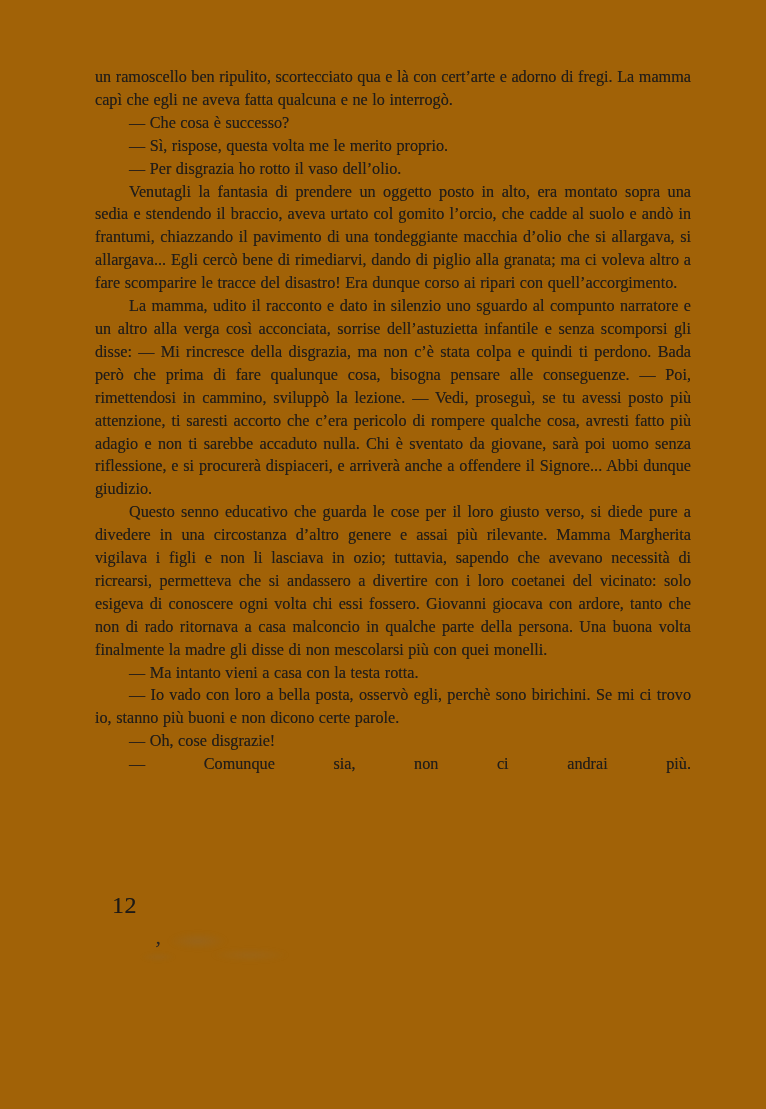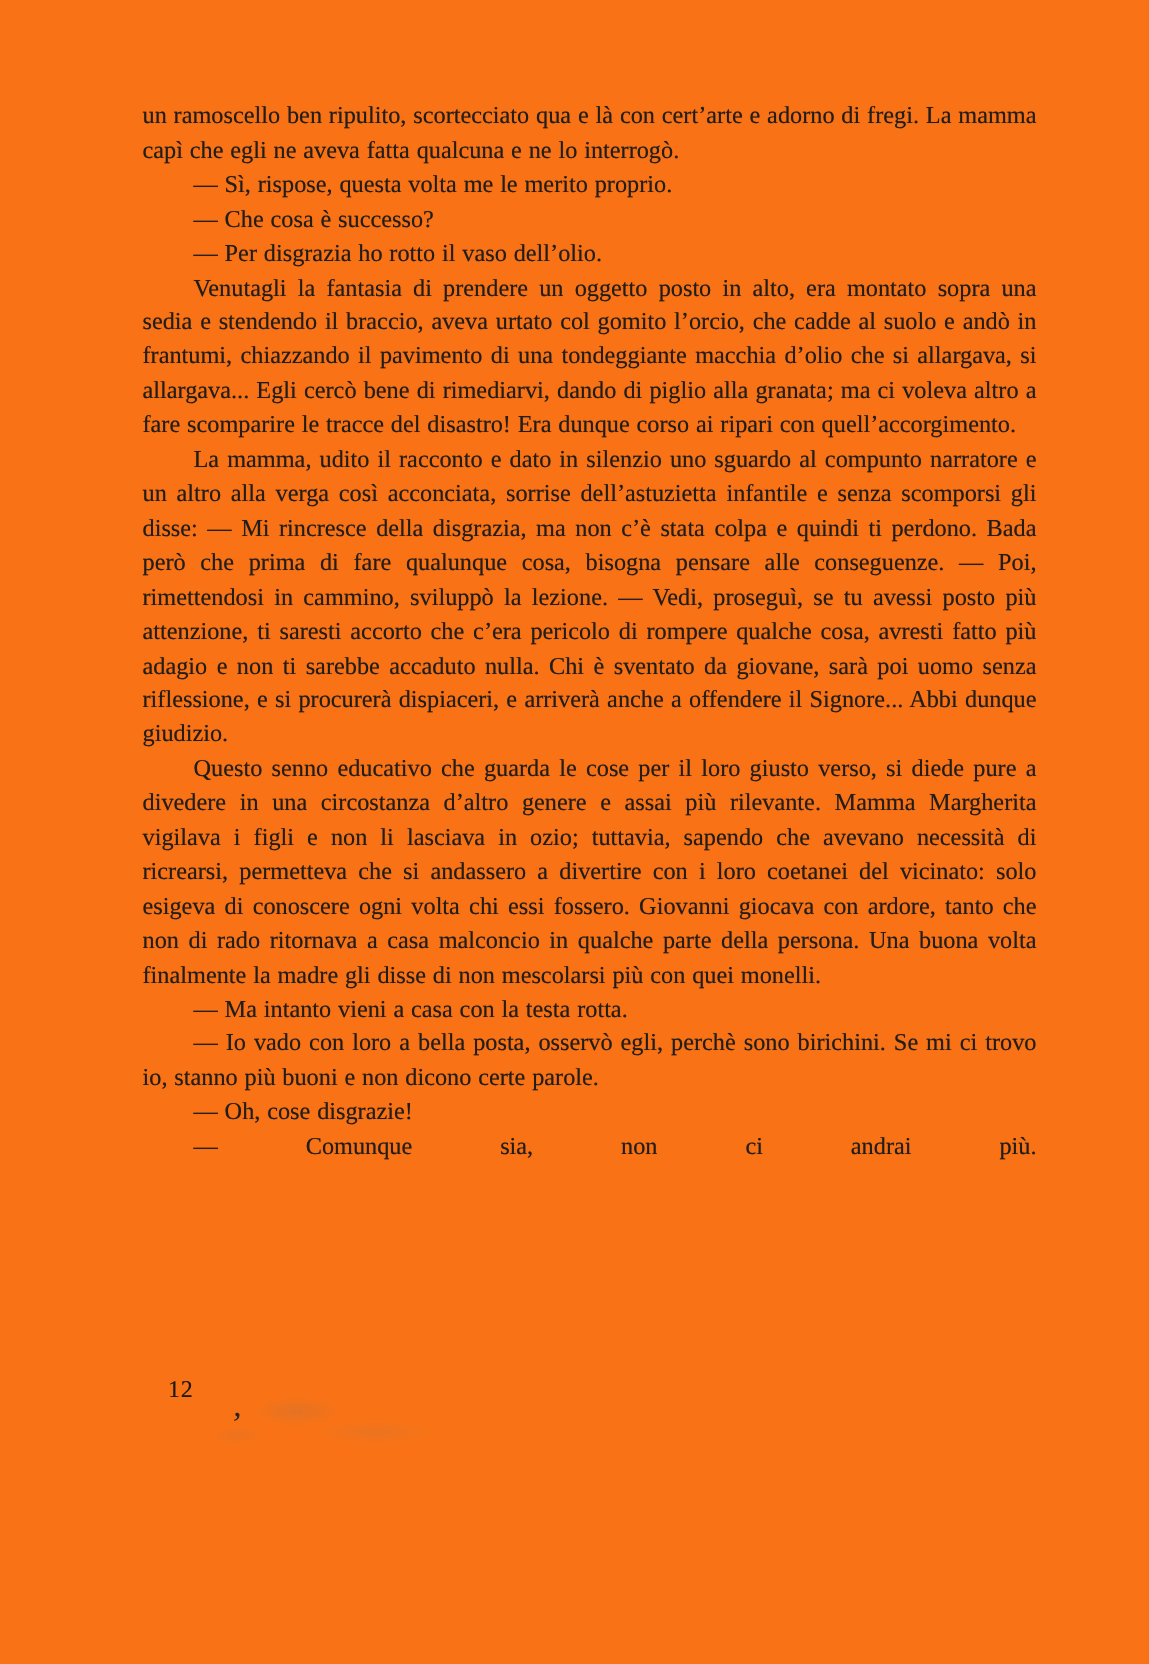--- a/index.html
+++ b/index.html
@@ -10,21 +10,21 @@
   body {
     width: 766px;
     height: 1109px;
     position: relative;
     overflow: hidden;
     font-family: "Liberation Serif", "DejaVu Serif", serif;
   }
   .scan-page {
     position: absolute;
     inset: 0;
-    background: #f97316;
+    background: #a16207;
     text-decoration: underline;
   }
   .text-block {
     position: absolute;
     left: 95px;
     top: 66px;
     width: 596px;
     color: #211d1a;
     font-size: 16.2px;
     line-height: 22.9px;
@@ -39,23 +39,23 @@
   }
   .text-block p.indent {
     text-indent: 34px;
   }
   .text-block p:last-child {
     text-align-last: justify;
   }
   .page-footer {
     position: absolute;
     left: 112px;
-    top: 918px;
+    top: 892px;
     color: #1d1a17;
-    font-size: 16px;
+    font-size: 24px;
     letter-spacing: 0.5px;
     text-shadow: 0 0 0.4px rgba(30,26,22,0.5);
   }
   .ink-mark {
     position: absolute;
     left: 156px;
     top: 924px;
     font-size: 22px;
     color: #2a2522;
     transform: rotate(4deg);
@@ -92,22 +92,22 @@
   }
 </style>
 </head>
 <body>
 
 <div class="scan-page">
 
   <div class="text-block">
 
   <p class="">un ramoscello ben ripulito, scortecciato qua e là con cert’arte e adorno di fregi. La mamma capì che egli ne aveva fatta qualcuna e ne lo interrogò.</p>
+      <p class="indent">— Che cosa è successo?</p>
       <p class="indent">— Sì, rispose, questa volta me le merito proprio.</p>
-      <p class="indent">— Che cosa è successo?</p>
       <p class="indent">— Per disgrazia ho rotto il vaso dell’olio.</p>
       <p class="indent">Venutagli la fantasia di prendere un oggetto posto in alto, era montato sopra una sedia e stendendo il braccio, aveva urtato col gomito l’orcio, che cadde al suolo e andò in frantumi, chiazzando il pavimento di una tondeggiante macchia d’olio che si allargava, si allargava... Egli cercò bene di rimediarvi, dando di piglio alla granata; ma ci voleva altro a fare scomparire le tracce del disastro! Era dunque corso ai ripari con quell’accorgimento.</p>
       <p class="indent">La mamma, udito il racconto e dato in silenzio uno sguardo al compunto narratore e un altro alla verga così acconciata, sorrise dell’astuzietta infantile e senza scomporsi gli disse: — Mi rincresce della disgrazia, ma non c’è stata colpa e quindi ti perdono. Bada però che prima di fare qualunque cosa, bisogna pensare alle conseguenze. — Poi, rimettendosi in cammino, sviluppò la lezione. — Vedi, proseguì, se tu avessi posto più attenzione, ti saresti accorto che c’era pericolo di rompere qualche cosa, avresti fatto più adagio e non ti sarebbe accaduto nulla. Chi è sventato da giovane, sarà poi uomo senza riflessione, e si procurerà dispiaceri, e arriverà anche a offendere il Signore... Abbi dunque giudizio.</p>
       <p class="indent">Questo senno educativo che guarda le cose per il loro giusto verso, si diede pure a divedere in una circostanza d’altro genere e assai più rilevante. Mamma Margherita vigilava i figli e non li lasciava in ozio; tuttavia, sapendo che avevano necessità di ricrearsi, permetteva che si andassero a divertire con i loro coetanei del vicinato: solo esigeva di conoscere ogni volta chi essi fossero. Giovanni giocava con ardore, tanto che non di rado ritornava a casa malconcio in qualche parte della persona. Una buona volta finalmente la madre gli disse di non mescolarsi più con quei monelli.</p>
       <p class="indent">— Ma intanto vieni a casa con la testa rotta.</p>
       <p class="indent">— Io vado con loro a bella posta, osservò egli, perchè sono birichini. Se mi ci trovo io, stanno più buoni e non dicono certe parole.</p>
       <p class="indent">— Oh, cose disgrazie!</p>
       <p class="indent">— Comunque sia, non ci andrai più.</p>
     </div>
 

